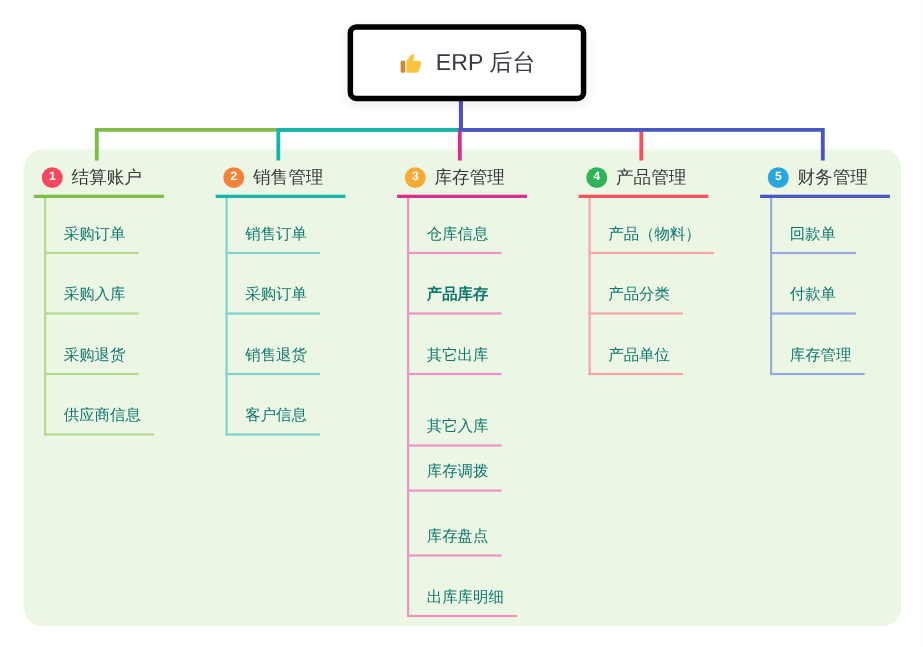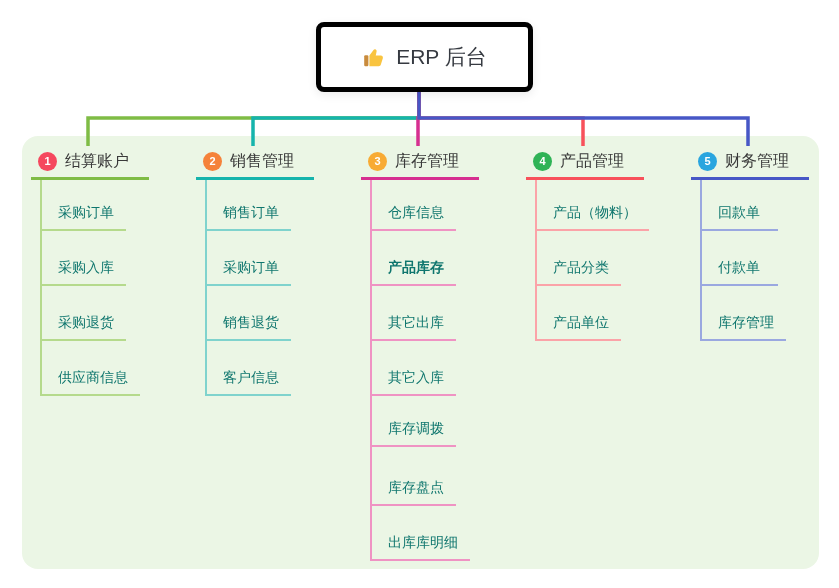--- a/index.html
+++ b/index.html
@@ -108,21 +108,21 @@
       </div>
       <div class="child-topic" style="left: 370px; top: 201px; border-bottom-color: rgb(239, 147, 195);">
         <span>仓库信息</span>
       </div>
       <div class="child-topic" style="left: 370px; top: 256px; border-bottom-color: rgb(239, 147, 195); font-weight: bold;">
         <span>产品库存</span>
       </div>
       <div class="child-topic" style="left: 370px; top: 311px; border-bottom-color: rgb(239, 147, 195);">
         <span>其它出库</span>
       </div>
-      <div class="child-topic" style="left: 370px; top: 366px; border-bottom-color: rgb(239, 147, 195);">
+      <div class="child-topic" style="left: 370px; top: 376px; border-bottom-color: rgb(239, 147, 195);">
         <span>其它入库</span>
       </div>
       <div class="child-topic" style="left: 370px; top: 417px; border-bottom-color: rgb(239, 147, 195);">
         <span>库存调拨</span>
       </div>
       <div class="child-topic" style="left: 370px; top: 476px; border-bottom-color: rgb(239, 147, 195);">
         <span>库存盘点</span>
       </div>
       <div class="child-topic" style="left: 370px; top: 531px; border-bottom-color: rgb(239, 147, 195);">
         <span>出库库明细</span>

